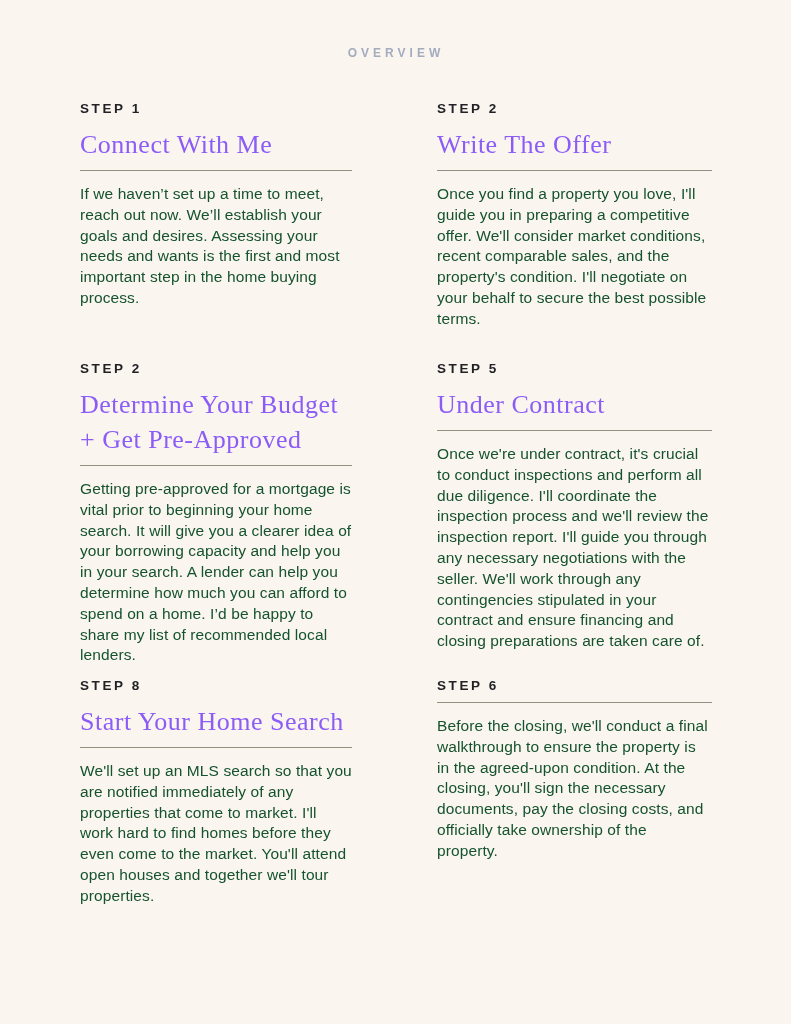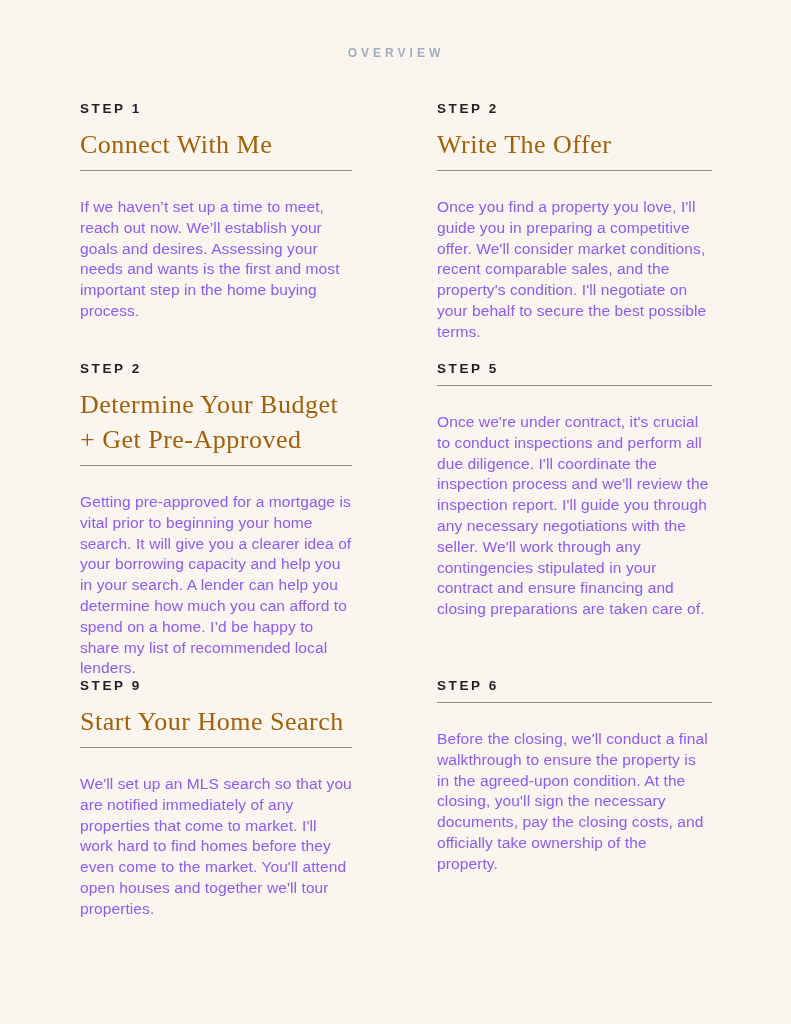--- a/index.html
+++ b/index.html
@@ -49,33 +49,33 @@
     color: #222226;
     line-height: 16px;
   }
   .step-heading {
     margin-top: 10px;
     font-family: "Liberation Serif", serif;
     font-weight: 400;
     font-size: 26px;
     line-height: 35px;
     letter-spacing: 0.5px;
-    color: #a16207;
+    color: #8b5cf6;
     white-space: pre-line;
   }
   .rule {
     border: none;
     border-top: 1px solid #958F82;
     margin-top: 8px;
   }
   .step-body {
-    margin-top: 26px;
+    margin-top: 13px;
     font-size: 15.5px;
     line-height: 20.8px;
-    color: #8b5cf6;
+    color: #14532d;
     letter-spacing: 0.1px;
   }
 </style>
 </head>
 <body>
 
 <div class="page">
 
   <div class="header">
     <div class="eyebrow">OVERVIEW</div>
@@ -94,39 +94,40 @@
 
       <section class="step row-2">
         <div class="step-label">STEP 2</div>
         <h2 class="step-heading">Determine Your Budget
 + Get Pre-Approved</h2>
         <hr class="rule">
         <p class="step-body">Getting pre-approved for a mortgage is vital prior to beginning your home search. It will give you a clearer idea of your borrowing capacity and help you in your search. A lender can help you determine how much you can afford to spend on a home. I’d be happy to share my list of recommended local lenders.</p>
       </section>
 
       <section class="step row-3">
-        <div class="step-label">STEP 9</div>
+        <div class="step-label">STEP 8</div>
         <h2 class="step-heading">Start Your Home Search</h2>
         <hr class="rule">
         <p class="step-body">We'll set up an MLS search so that you are notified immediately of any properties that come to market. I'll work hard to find homes before they even come to the market. You'll attend open houses and together we'll tour properties.</p>
       </section>
 
     </div>
 
     <div class="col">
 
       <section class="step row-1">
         <div class="step-label">STEP 2</div>
         <h2 class="step-heading">Write The Offer</h2>
         <hr class="rule">
         <p class="step-body">Once you find a property you love, I'll guide you in preparing a competitive offer. We'll consider market conditions, recent comparable sales, and the property's condition. I'll negotiate on your behalf to secure the best possible terms.</p>
       </section>
 
       <section class="step row-2">
         <div class="step-label">STEP 5</div>
+        <h2 class="step-heading">Under Contract</h2>
         <hr class="rule">
         <p class="step-body">Once we're under contract, it's crucial to conduct inspections and perform all due diligence. I'll coordinate the inspection process and we'll review the inspection report. I'll guide you through any necessary negotiations with the seller. We'll work through any contingencies stipulated in your contract and ensure financing and closing preparations are taken care of.</p>
       </section>
 
       <section class="step row-3">
         <div class="step-label">STEP 6</div>
         <hr class="rule">
         <p class="step-body">Before the closing, we'll conduct a final walkthrough to ensure the property is in the agreed-upon condition. At the closing, you'll sign the necessary documents, pay the closing costs, and officially take ownership of the property.</p>
       </section>
 

